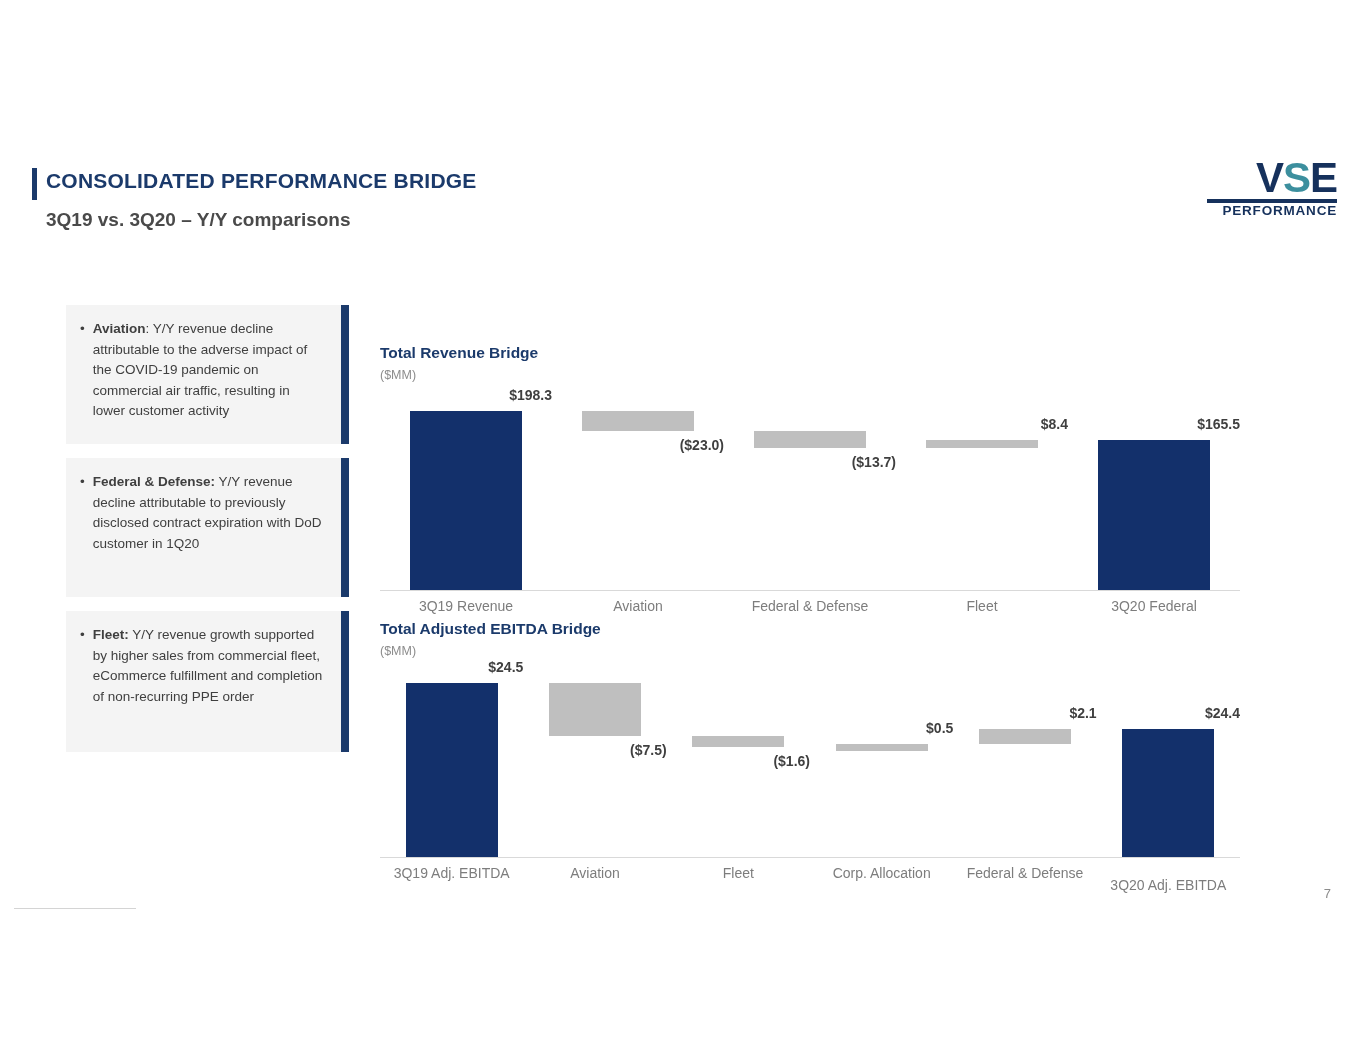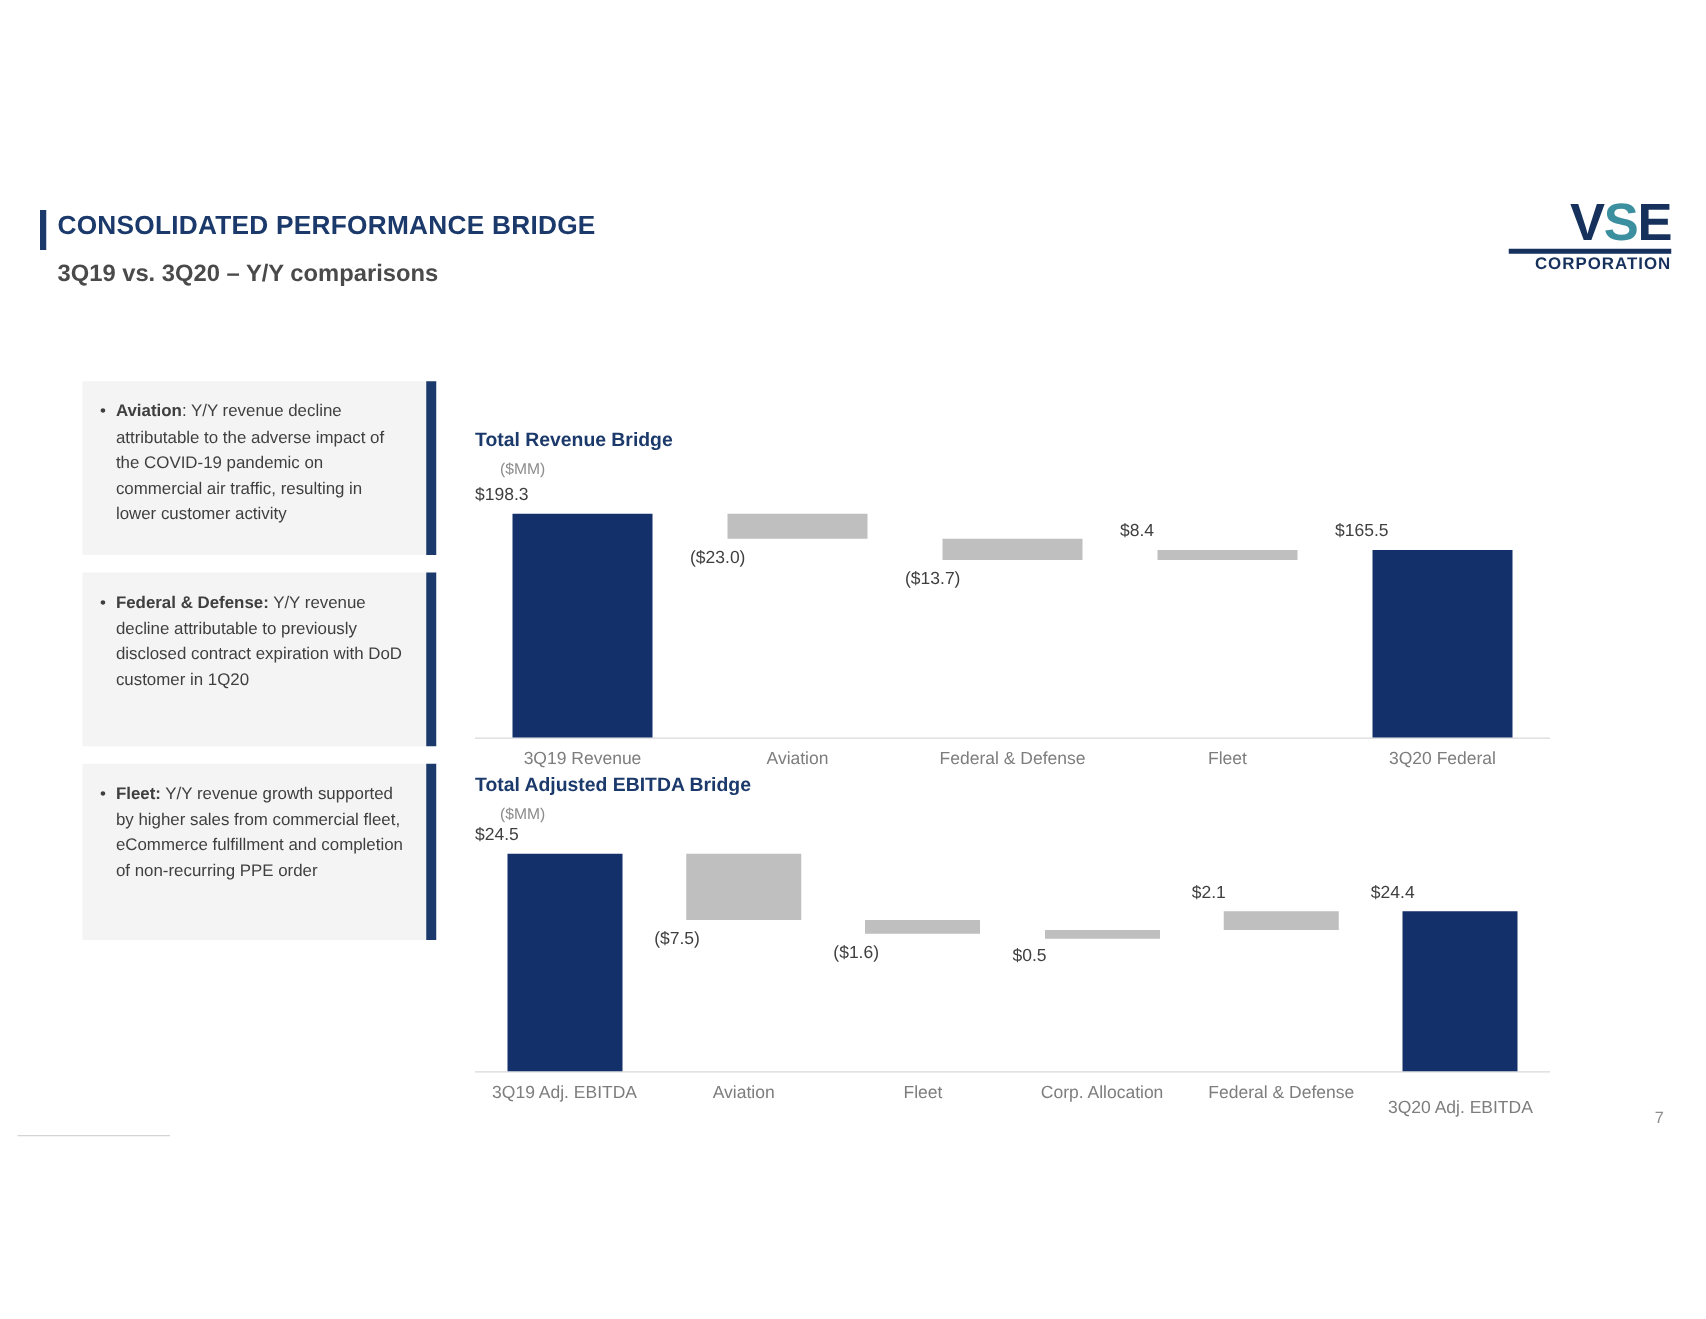--- a/index.html
+++ b/index.html
@@ -123,21 +123,20 @@
   .chart-title {
     font-size: 15.5px;
     font-weight: bold;
     color: #1b3a6b;
     margin-top: 44px;
   }
   .chart-units {
     font-size: 12.5px;
     color: #8c8c8c;
     margin-top: 6px;
-    margin-left: 20px;
   }
   .plot {
     position: relative;
   }
   .axis-line {
     position: absolute;
     left: 0;
     height: 1px;
     background: #d9d9d9;
     width: 100%;
@@ -147,22 +146,23 @@
     background: #13306b;
   }
   .connector {
     position: absolute;
     background: #bfbfbf;
   }
   .val-label {
     position: absolute;
     font-size: 14px;
     color: #3f3f3f;
-    text-align: left;
+    text-align: right;
     white-space: nowrap;
+    font-weight: bold;
   }
   .cat-label {
     position: absolute;
     font-size: 14px;
     color: #7d7d7d;
     text-align: center;
     white-space: nowrap;
   }
 
   
@@ -189,21 +189,21 @@
   <div class="title-row">
     <div class="title-bar"></div>
     <div class="page-title">CONSOLIDATED PERFORMANCE BRIDGE</div>
   </div>
   <div class="page-subtitle">3Q19 vs. 3Q20 – Y/Y comparisons</div>
 </div>
 
 <div class="logo">
   <div class="logo-mark"><span>V</span><span class="s">S</span><span>E</span></div>
   <div class="logo-underline"></div>
-  <div class="logo-sub">CORPORATION</div>
+  <div class="logo-sub">PERFORMANCE</div>
 </div>
 
 <div class="callouts">
 
   <div class="callout" style="height:139px;">
     <div class="accent"></div>
     <div class="callout-text">
       <span class="bullet">•</span>
       <span><b>Aviation</b><span>:</span><span> Y/Y revenue decline attributable to the adverse impact of the COVID-19 pandemic on commercial air traffic, resulting in lower customer activity</span></span>
     </div>
@@ -257,21 +257,21 @@
   <div class="chart-units">($MM)</div>
   <div class="plot" id="plot1" style="position: relative; height: 185px; margin-top: 14px; width: 860px;">
       <div class="axis-line" style="top: 185px;"></div>
       <div class="bar" style="left: 25.6667px; top: 10.6731px; width: 92px; height: 174.327px;"></div>
       <div class="val-label" style="width: 143.333px; left: 0px; top: -13.3269px;">$24.5</div>
       <div class="connector" style="left: 169px; top: 10.6731px; width: 92px; height: 53.3654px;"></div>
       <div class="val-label" style="width: 143.333px; left: 143.333px; top: 70.0385px;">($7.5)</div>
       <div class="connector" style="left: 312.333px; top: 64.0385px; width: 92px; height: 11.3846px;"></div>
       <div class="val-label" style="width: 143.333px; left: 286.667px; top: 81.4231px;">($1.6)</div>
       <div class="connector" style="left: 455.667px; top: 71.8654px; width: 92px; height: 7px;"></div>
-      <div class="val-label" style="width: 143.333px; left: 430px; top: 47.8654px; margin-top: 36px;">$0.5</div>
+      <div class="val-label" style="width: 143.333px; left: 430px; top: 47.8654px;">$0.5</div>
       <div class="connector" style="left: 599px; top: 56.9231px; width: 92px; height: 14.9423px;"></div>
       <div class="val-label" style="width: 143.333px; left: 573.333px; top: 32.9231px;">$2.1</div>
       <div class="bar" style="left: 742.333px; top: 56.9231px; width: 92px; height: 128.077px;"></div>
       <div class="val-label" style="width: 143.333px; left: 716.667px; top: 32.9231px;">$24.4</div>
     </div>
   <div id="cats1" style="position: relative; height: 30px; width: 860px;">
       <div class="cat-label" style="width: 143.333px; left: 0px; top: 8px;">3Q19 Adj. EBITDA</div>
       <div class="cat-label" style="width: 143.333px; left: 143.333px; top: 8px;">Aviation</div>
       <div class="cat-label" style="width: 143.333px; left: 286.667px; top: 8px;">Fleet</div>
       <div class="cat-label" style="width: 143.333px; left: 430px; top: 8px;">Corp. Allocation</div>

